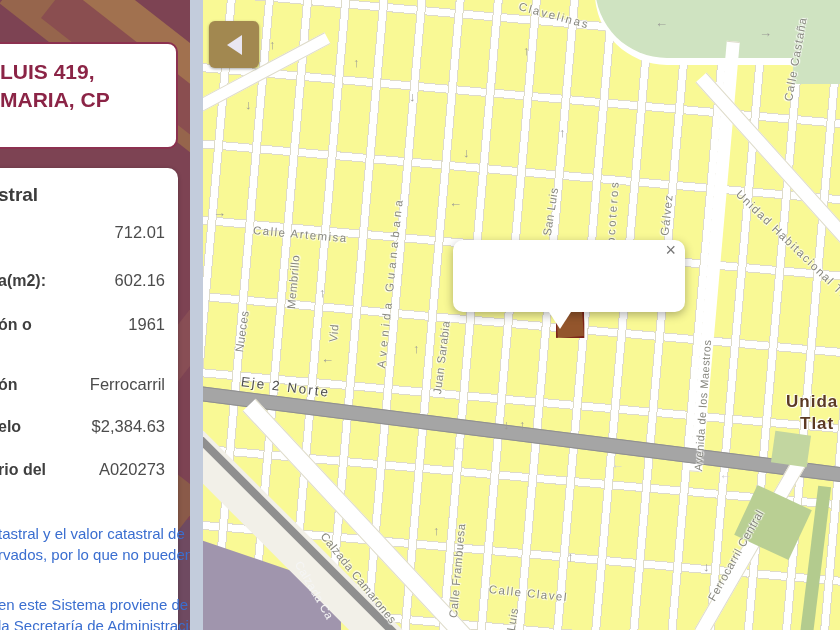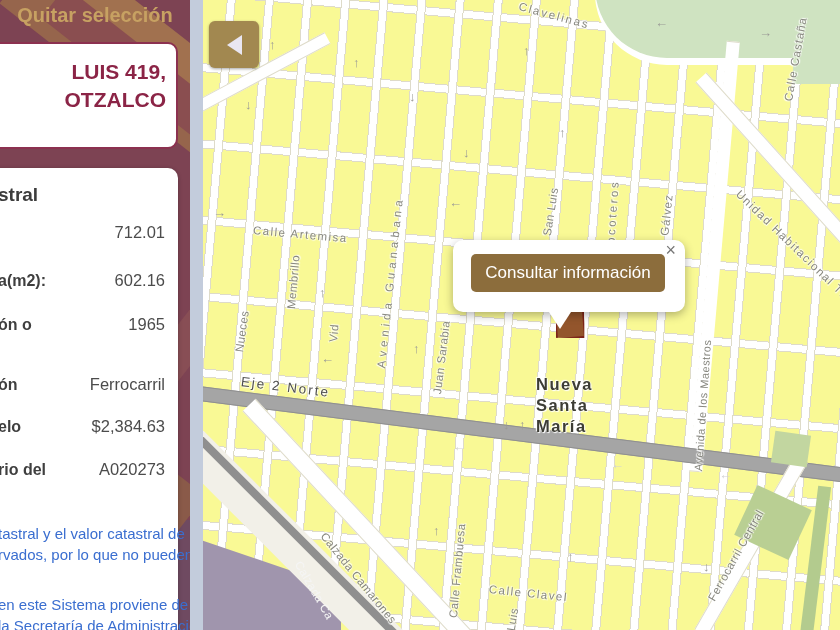--- a/index.html
+++ b/index.html
@@ -7,21 +7,21 @@
   #stage{position:relative;width:840px;height:630px;overflow:hidden;}
   .abs{position:absolute;}
 
   
   #overlay{left:0;top:0;width:190px;height:630px;background:#7d4353;overflow:hidden;z-index:30;}
   .ovdec{position:absolute;}
   #clear-btn{position:absolute;left:0;top:4px;width:190px;text-align:center;
     color:#c7a162;font-size:20px;font-weight:bold;cursor:pointer;z-index:5;}
   .card{position:absolute;left:-48px;width:226px;background:#fff;border-radius:10px;z-index:6;}
   #addr-card{top:42px;height:107px;border:2px solid #8c3150;padding:14px 10px 0 46px;box-sizing:border-box;}
-  #addr-card div{color:#8b2446;font-size:21px;font-weight:bold;line-height:28px;white-space:nowrap;text-align:right;}
+  #addr-card div{color:#8b2446;font-size:21px;font-weight:bold;line-height:28px;white-space:nowrap;}
   #info-card{top:168px;height:470px;box-shadow:0 1px 4px rgba(0,0,0,.3);}
   #info-card .hd{position:absolute;left:46px;top:16px;font-size:19px;font-weight:bold;color:#3c3c3c;}
   .irow{position:absolute;left:46px;right:13px;display:flex;justify-content:space-between;align-items:baseline;}
   .irow .lb{font-size:16px;font-weight:bold;color:#3f3f3f;white-space:nowrap;}
   .irow .vl{font-size:16.5px;color:#4c4c4c;white-space:nowrap;margin-left:auto;}
   .note{position:absolute;left:46px;right:8px;font-size:15px;line-height:21px;color:#3a6ed0;white-space:nowrap;}
 
   
   #strip{left:190px;top:0;width:13px;height:630px;background:#c3ccdc;z-index:25;}
 
@@ -138,69 +138,66 @@
     <span class="slbl" style="left:585px;top:95px;transform:rotate(-80deg);letter-spacing:1px;">Calle Castaña</span>
     <span class="slbl" style="left:535px;top:186px;transform:rotate(44deg);letter-spacing:1.5px;">Unidad Habitacional Tlati</span>
     <span class="slbl" style="left:250px;top:612px;transform:rotate(-85deg);">Calle Frambuesa</span>
     <span class="slbl" style="left:286px;top:583px;transform:rotate(6deg);letter-spacing:1.5px;">Calle Clavel</span>
     <span class="slbl" style="left:303px;top:650px;transform:rotate(-80deg);">San Luis</span>
     <span class="slbl" style="left:508px;top:594px;transform:rotate(-61deg);">Ferrocarril Central</span>
     <span class="slbl" style="left:120px;top:528px;transform:rotate(51deg);">Calzada Camarones</span>
     <span class="slbl lwhite" style="left:95px;top:556px;transform:rotate(60deg);">Calzada Ca</span>
     <span class="slbl leje" style="left:38px;top:374px;transform:rotate(7deg);">Eje 2 Norte</span>
 
-    <div class="nhood" style="left:333px;top:374px;">
-      <div>Nueva</div>
-      <div>Santa</div>
-      <div>María</div>
+    <div class="nhood nhood2" style="left:583px;top:391px;">
+      <div>Unida</div>
+      <div style="padding-left:14px;">Tlat</div>
     </div>
 
     <div id="parcel"></div>
 
     <div id="popup">
       <div class="tail"></div>
       <span id="popup-close">×</span>
-      <div id="popup-btn">Consultar información</div>
     </div>
 
     <div id="collapse-btn">
       <span class="tri"></span>
     </div>
   </div>
 
   <div id="strip" class="abs"></div>
 
   <div id="overlay" class="abs">
     <div class="ovdec" style="left:-60px;top:-10px;width:340px;height:70px;background:#a1714f;transform:rotate(38deg);"></div>
     <div class="ovdec" style="left:-20px;top:60px;width:300px;height:40px;background:#96654c;transform:rotate(38deg);"></div>
     <div class="ovdec" style="left:120px;top:-40px;width:40px;height:220px;background:#8a4e50;transform:rotate(-52deg);"></div>
     <div class="ovdec" style="left:155px;top:300px;width:35px;height:120px;background:#884e55;transform:rotate(38deg);"></div>
     <div class="ovdec" style="left:0px;top:520px;width:190px;height:110px;background:#6f4a61;"></div>
     <div class="ovdec" style="left:130px;top:470px;width:60px;height:70px;background:#8a5a49;transform:rotate(38deg);"></div>
 
-    <div id="clear-btn">Quitar selección</div>
 
     <div id="addr-card" class="card">
       <div>LUIS 419,</div>
-      <div>OTZALCO</div>
+      <div>MARIA, CP</div>
     </div>
 
     <div id="info-card" class="card">
       <div class="hd">stral</div>
       <div class="irow" style="top:55px;">
           <span class="lb"></span>
           <span class="vl">712.01</span>
         </div>
       <div class="irow" style="top:103px;">
           <span class="lb">a(m2):</span>
           <span class="vl">602.16</span>
         </div>
       <div class="irow" style="top:147px;">
           <span class="lb">ón o</span>
-          <span class="vl">1965</span>
+          <span class="vl">1961</span>
         </div>
       <div class="irow" style="top:207px;">
           <span class="lb">ón</span>
           <span class="vl">Ferrocarril</span>
         </div>
       <div class="irow" style="top:249px;">
           <span class="lb">elo</span>
           <span class="vl">$2,384.63</span>
         </div>
       <div class="irow" style="top:292px;">

